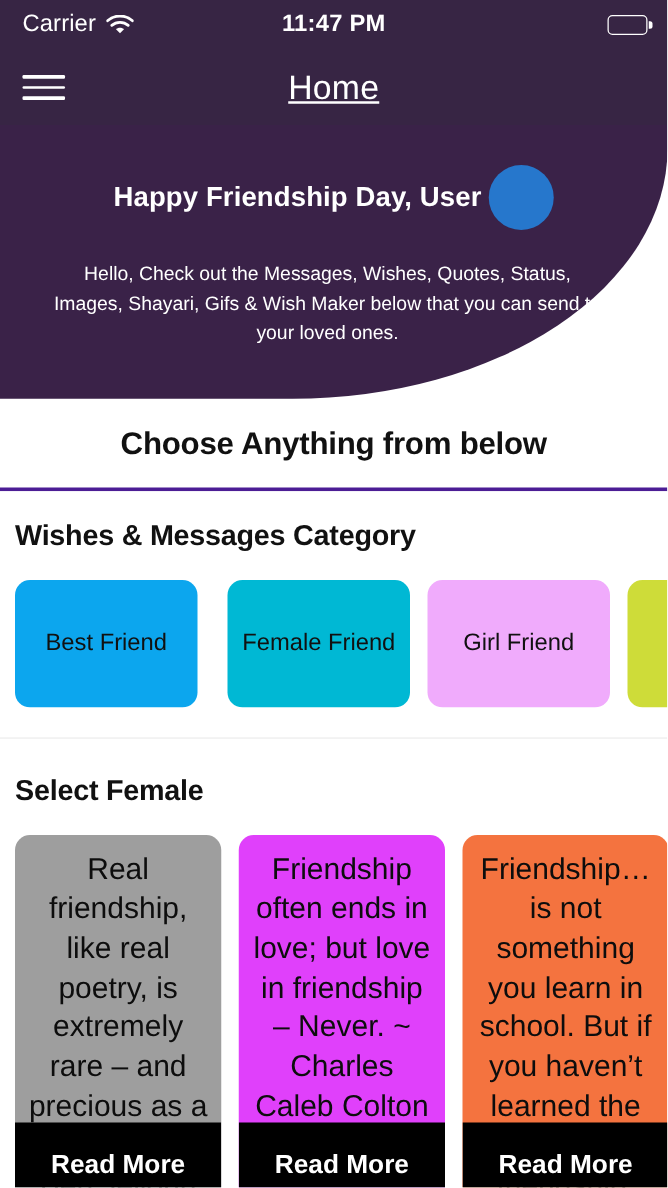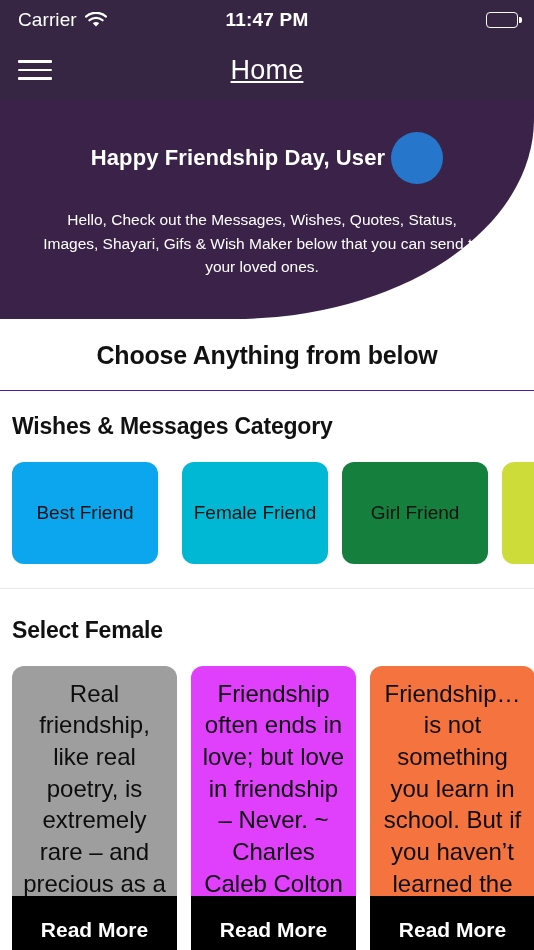--- a/index.html
+++ b/index.html
@@ -160,21 +160,21 @@
     font-size: 15.5px;
     line-height: 1.52;
     font-weight: 400;
     padding: 0 24px 0 14px;
   }
 
   
   .choose-band {
     padding: 22px 10px 20px 10px;
     text-align: center;
-    border-bottom: 1px solid #4c1d95;
+    border-bottom: 3px solid #4c1d95;
     background: #ffffff;
   }
   .choose-title {
     font-size: 25px;
     font-weight: 700;
     color: #111111;
     letter-spacing: -0.2px;
   }
 
   
@@ -301,21 +301,21 @@
 
   <div class="section">
     <div class="section-title">Wishes &amp; Messages Category</div>
     <div class="hscroll" id="category-list">
         <div class="cat-card" style="background: rgb(12, 166, 238);">
           <div class="cat-label">Best Friend</div>
         </div>
         <div class="cat-card" style="background: rgb(0, 184, 212); margin-left: 10px;">
           <div class="cat-label">Female Friend</div>
         </div>
-        <div class="cat-card" style="background: #15803d;">
+        <div class="cat-card" style="background: #f0abfc;">
           <div class="cat-label">Girl Friend</div>
         </div>
         <div class="cat-card" style="background: rgb(206, 220, 57);"></div>
       </div>
     <div class="cat-spacer"></div>
   </div>
 
   <div class="section-gap"></div>
 
   <div class="section" style="padding-top:8px;">

